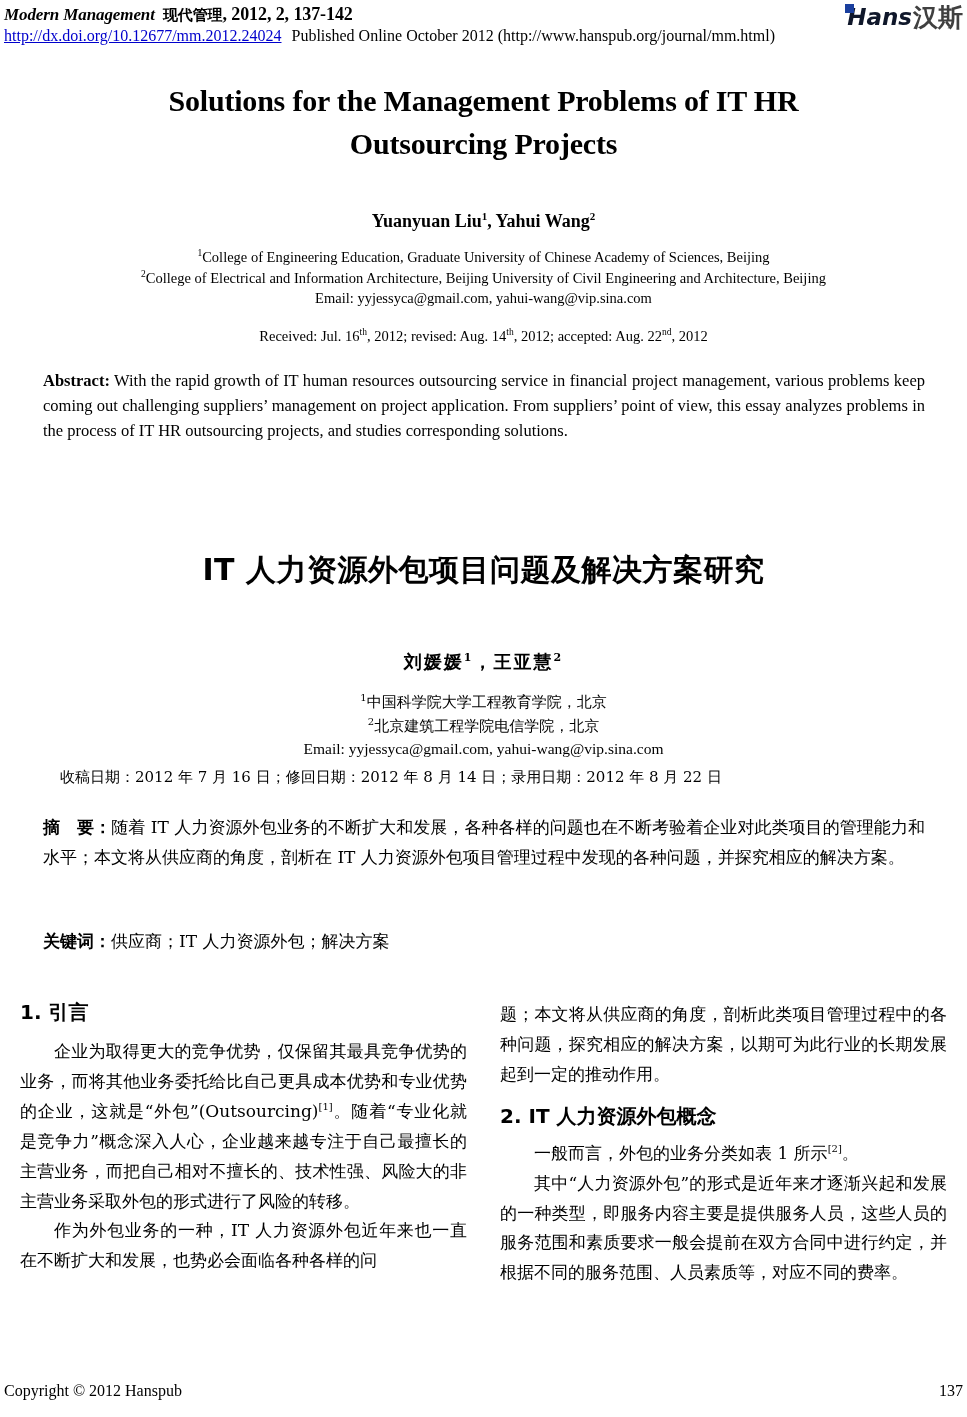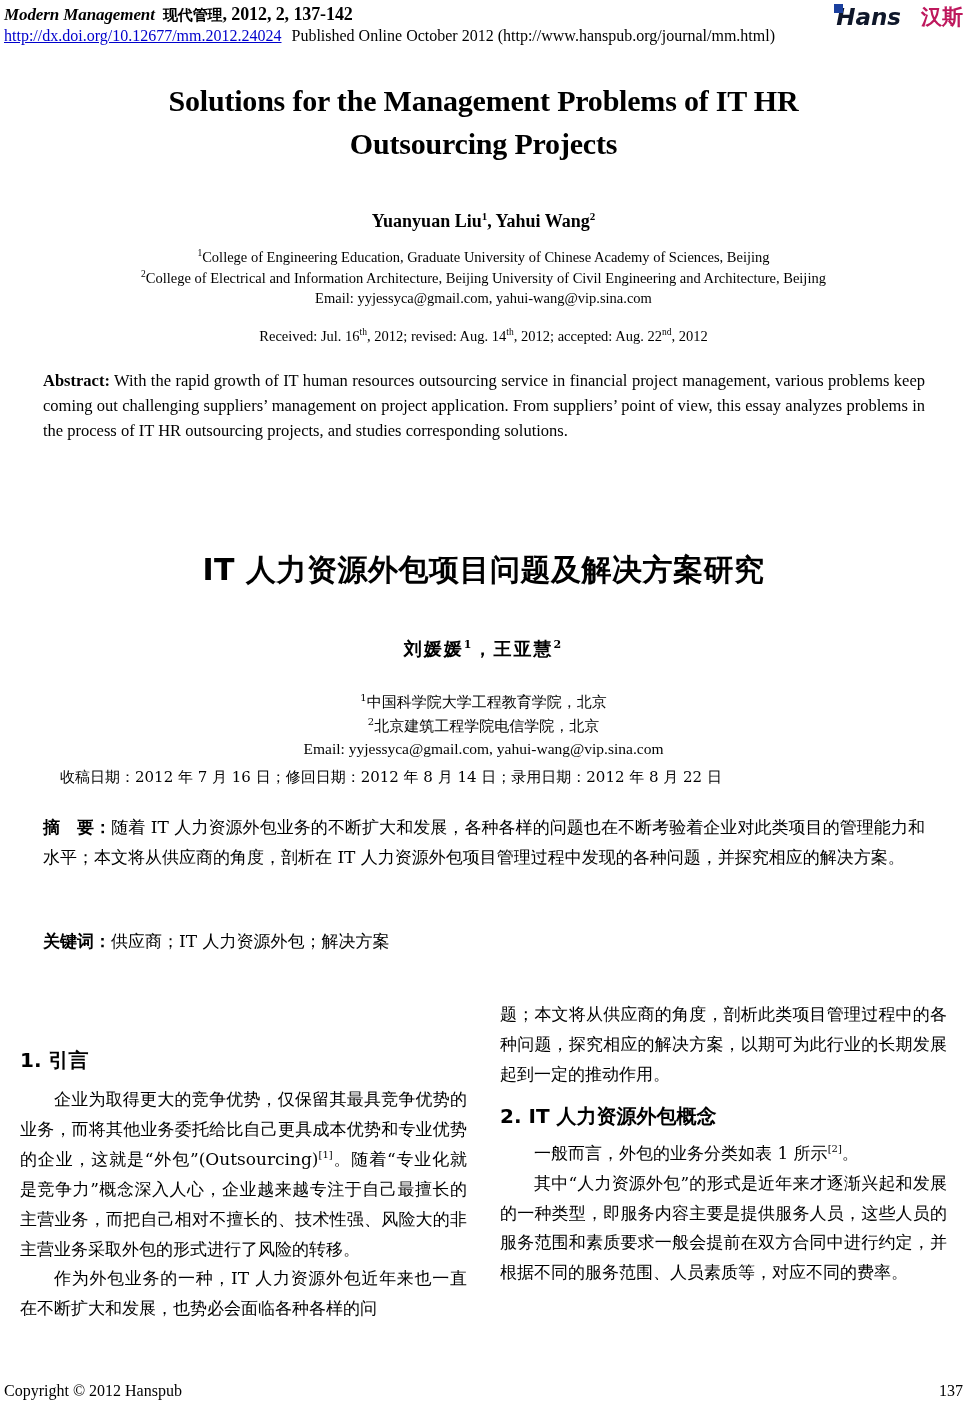--- a/index.html
+++ b/index.html
@@ -90,24 +90,24 @@
     position: absolute;
     left: -2px;
     top: -2px;
     width: 9px;
     height: 9px;
     background: #1a3f9e;
   }
   .hans-cn {
     font-family: "DejaVu Sans", sans-serif;
     font-weight: bold;
-    font-size: 21px;
-    color: #be185d;
+    font-size: 25px;
+    color: #404040;
     line-height: 1;
-    margin-left: 20px;
+    margin-left: 1px;
   }
 
   
   .title {
     position: absolute;
     left: 110px;
     top: 80px;
     width: 747px;
     text-align: center;
     font-size: 30px;
@@ -179,21 +179,21 @@
     text-align: center;
     font-family: "DejaVu Sans", sans-serif;
     font-size: 30px;
     font-weight: bold;
     letter-spacing: 0.5px;
   }
 
   .authors-cn {
     position: absolute;
     left: 60px;
-    top: 637px;
+    top: 650px;
     width: 847px;
     text-align: center;
     font-family: "DejaVu Serif", serif;
     font-size: 18px;
     font-weight: bold;
     letter-spacing: 2px;
   }
   .authors-cn sup { font-size: 11px; }
 
   .affil-cn {
@@ -255,21 +255,21 @@
     width: 927px;
     height: 365px;
   }
   .col {
     position: absolute;
     top: 0;
     width: 447px;
     height: 365px;
     overflow: hidden;
   }
-  .col-left { left: 0px; margin-top: 48px; }
+  .col-left { left: 0px; }
   .col-right { left: 480px; }
 
   .sec-head {
     font-family: "DejaVu Sans", sans-serif;
     font-size: 20px;
     font-weight: bold;
     margin: 0 0 12px 0;
     line-height: 1.25;
     letter-spacing: 0px;
   }

